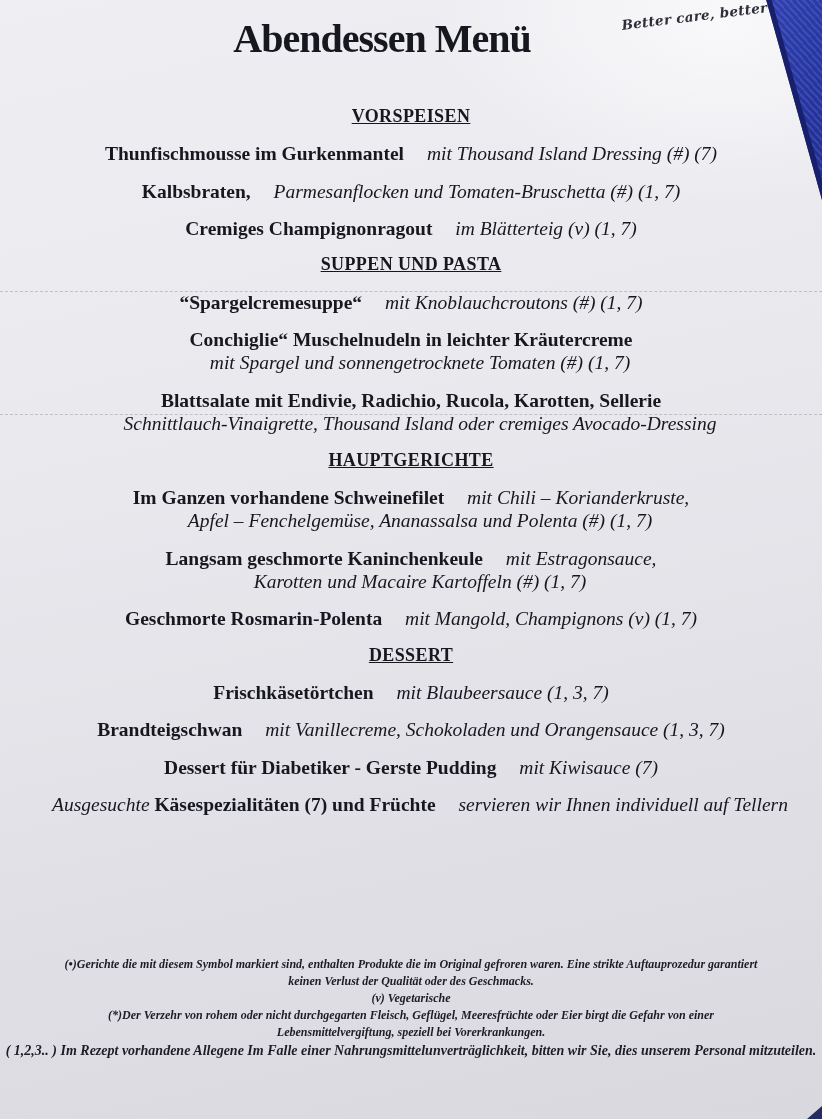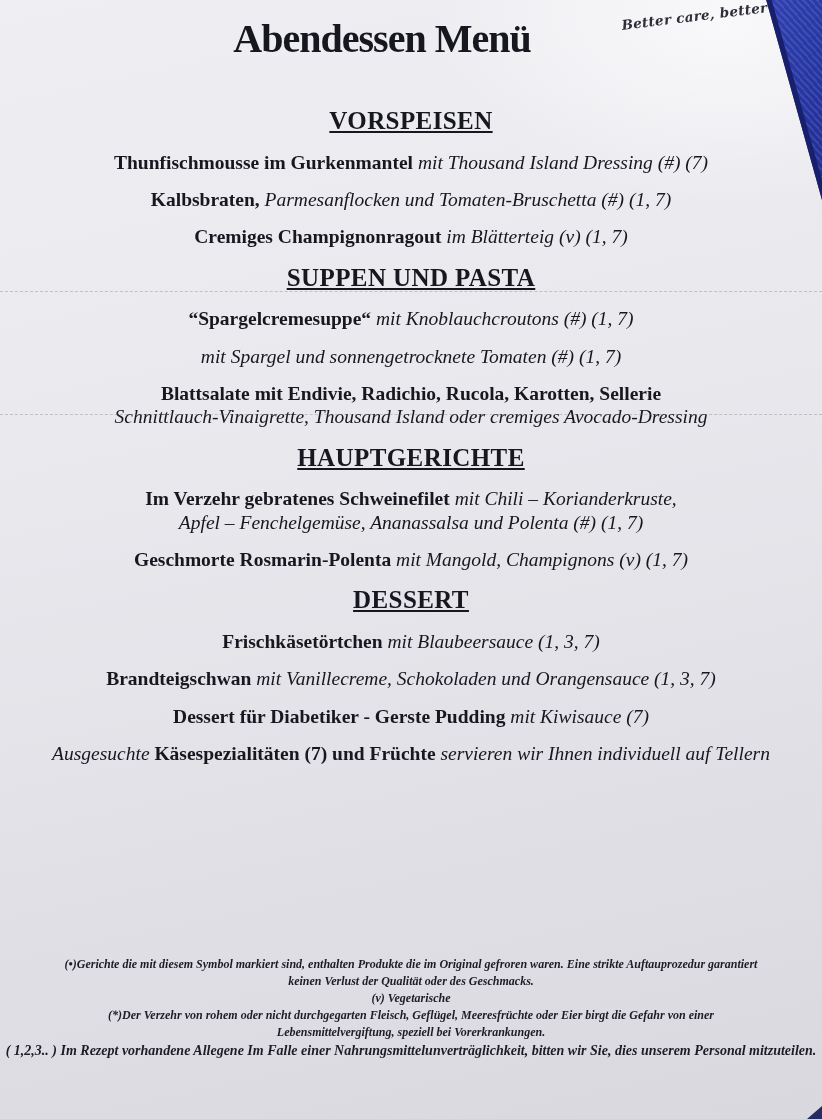--- a/index.html
+++ b/index.html
@@ -61,34 +61,34 @@
   
   .crease{position:absolute;left:0;right:0;height:0;border-top:1px dashed rgba(125,125,140,.38);}
   .crease-1{top:291px;}
   .crease-2{top:414px;}
   
   main{margin-top:44px;}
   section + section{margin-top:13px;}
   .sec{
     margin:0 0 15px 0;
     text-align:center;
-    font-size:25px;
+    font-size:18px;
     font-weight:bold;
     text-decoration:underline;
     letter-spacing:.4px;
     line-height:1.18;
   }
   .item{
     margin:0 0 14px 0;
     text-align:center;
     font-size:19.5px;
     line-height:1.2;
   }
   .item .b{font-weight:bold;}
-  .item .i{font-style:italic;}
+  .item .i{font-style:italic;padding-left:18px;}
   .line2{display:block;}
   
   footer{
     position:absolute;left:0;right:0;top:956px;
     text-align:center;
     font-size:12px;
     font-weight:bold;font-style:italic;
     line-height:1.42;
     color:#1c1c26;
   }
@@ -117,30 +117,31 @@
     <section>
       <h2 class="sec">VORSPEISEN</h2>
       <p class="item"><span class="b">Thunfischmousse im Gurkenmantel</span><span class="i"> mit Thousand Island Dressing (#) (7)</span></p>
       <p class="item"><span class="b">Kalbsbraten,</span><span class="i"> Parmesanflocken und Tomaten-Bruschetta (#) (1, 7)</span></p>
       <p class="item"><span class="b">Cremiges Champignonragout</span><span class="i"> im Blätterteig (v) (1, 7)</span></p>
     </section>
 
     <section>
       <h2 class="sec">SUPPEN UND PASTA</h2>
       <p class="item"><span class="b">“Spargelcremesuppe“</span><span class="i"> mit Knoblauchcroutons (#) (1, 7)</span></p>
-      <p class="item"><span class="i line2">mit Spargel und sonnengetrocknete Tomaten (#) (1, 7)</span></p>
+      <p class="item"><span class="b">Conchiglie“ Muschelnudeln in leichter Kräutercreme</span><span class="i line2">mit Spargel und sonnengetrocknete Tomaten (#) (1, 7)</span></p>
     </section>
 
     <section>
       <p class="item"><span class="b">Blattsalate mit Endivie, Radichio, Rucola, Karotten, Sellerie</span><span class="i line2">Schnittlauch-Vinaigrette, Thousand Island oder cremiges Avocado-Dressing</span></p>
     </section>
 
     <section>
       <h2 class="sec">HAUPTGERICHTE</h2>
-      <p class="item"><span class="b">Im Verzehr gebratenes Schweinefilet</span><span class="i"> mit Chili – Korianderkruste,</span><span class="i line2">Apfel – Fenchelgemüse, Ananassalsa und Polenta (#) (1, 7)</span></p>
+      <p class="item"><span class="b">Im Ganzen vorhandene Schweinefilet</span><span class="i"> mit Chili – Korianderkruste,</span><span class="i line2">Apfel – Fenchelgemüse, Ananassalsa und Polenta (#) (1, 7)</span></p>
+      <p class="item"><span class="b">Langsam geschmorte Kaninchenkeule</span><span class="i"> mit Estragonsauce,</span><span class="i line2">Karotten und Macaire Kartoffeln (#) (1, 7)</span></p>
       <p class="item"><span class="b">Geschmorte Rosmarin-Polenta</span><span class="i"> mit Mangold, Champignons (v) (1, 7)</span></p>
     </section>
 
     <section>
       <h2 class="sec">DESSERT</h2>
       <p class="item"><span class="b">Frischkäsetörtchen</span><span class="i"> mit Blaubeersauce (1, 3, 7)</span></p>
       <p class="item"><span class="b">Brandteigschwan</span><span class="i"> mit Vanillecreme, Schokoladen und Orangensauce (1, 3, 7)</span></p>
       <p class="item"><span class="b">Dessert für Diabetiker - Gerste Pudding</span><span class="i"> mit Kiwisauce (7)</span></p>
       <p class="item"><span class="i">Ausgesuchte </span><span class="b">Käsespezialitäten (7) und Früchte</span><span class="i"> servieren wir Ihnen individuell auf Tellern</span></p>
     </section>

